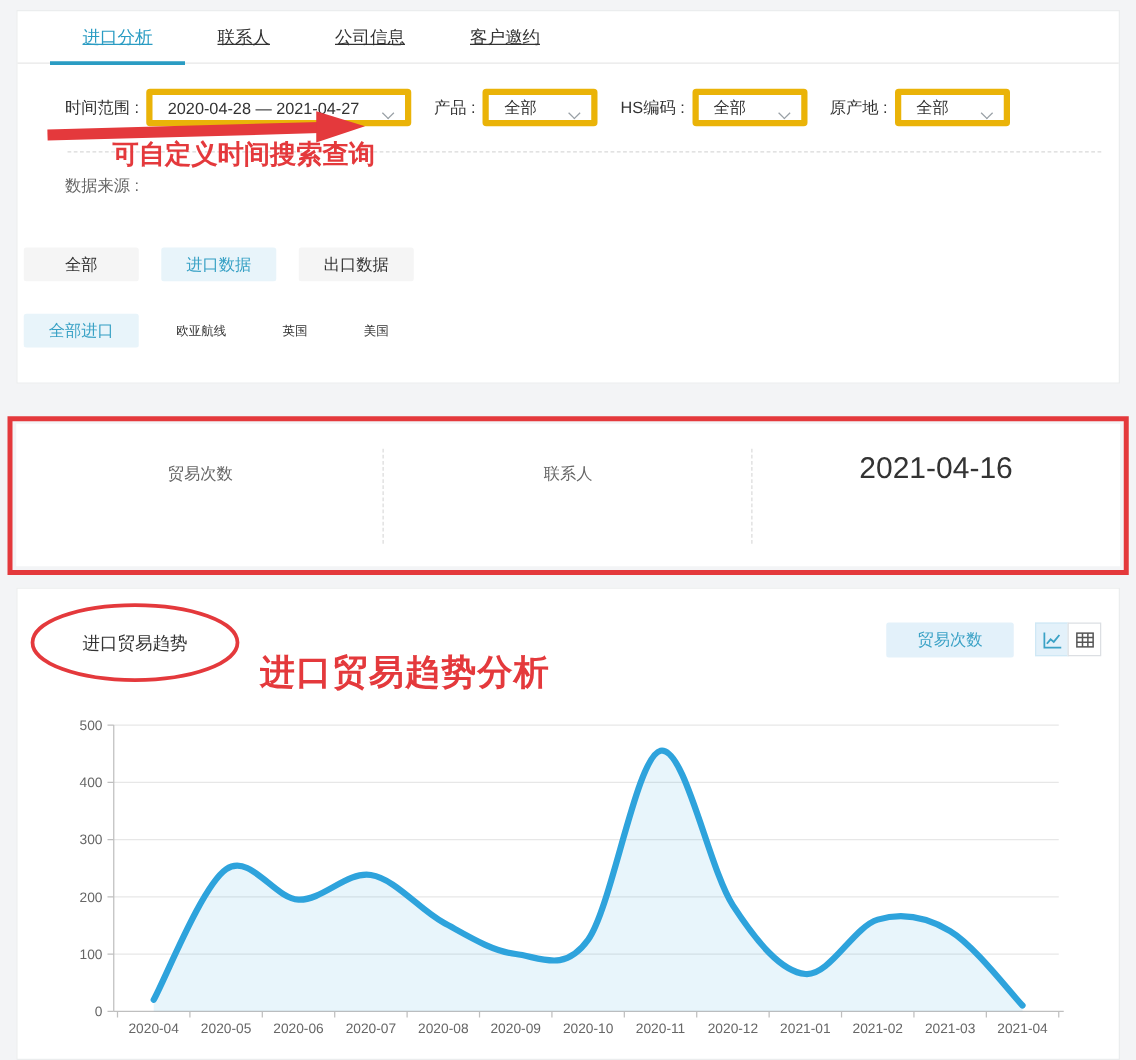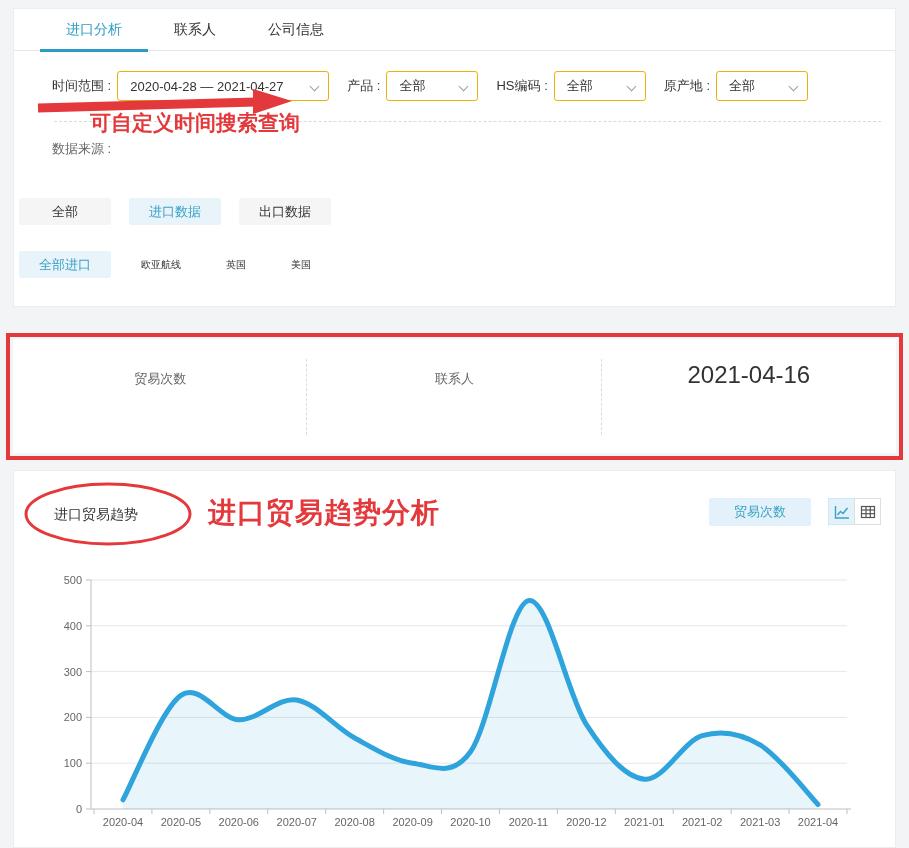--- a/index.html
+++ b/index.html
@@ -9,27 +9,27 @@
     font-family:"Liberation Sans","DejaVu Sans",sans-serif;
     background:#f3f4f6;
     color:#333;
     overflow:hidden;
   }
   .card { position:absolute; background:#fff; border:1px solid #ebedee; }
 
   
   #card-top { left:13px; top:8px; width:883px; height:299px; }
   .tabbar { position:relative; height:42px; border-bottom:1px solid #e8e8e8; display:flex; align-items:center; padding-left:26px; }
-  .tab { position:relative; height:42px; line-height:40px; padding:0 26px; font-size:14px; color:#333; cursor:pointer; }
+  .tab { position:relative; height:42px; line-height:40px; padding:0 26px; font-size:14px; color:#333; cursor:pointer;text-decoration:underline; }
   .tab.active { color:#2a9cc3; }
   .tab.active::after { content:""; position:absolute; left:0; right:0; bottom:-1px; height:3px; background:#2a9cc3; }
 
   .filter-row { position:absolute; left:38px; top:62px; display:flex; align-items:center;text-align:center; }
   .filter-label { font-size:13px; color:#333; margin-right:6px; white-space:nowrap; }
-  .select { position:relative; height:30px; border:1px solid #eab308; border-radius:3px; background:#fff; display:flex; align-items:center; padding:0 24px 0 12px; margin-right:18px; }
+  .select { position:relative; height:30px; border:5px solid #eab308; border-radius:3px; background:#fff; display:flex; align-items:center; padding:0 24px 0 12px; margin-right:18px; }
   .select .val { font-size:13px; color:#333; white-space:nowrap; }
   .chev { position:absolute; right:10px; top:11px; width:7px; height:7px; border-right:1.4px solid #99a0a6; border-bottom:1.4px solid #99a0a6; transform:rotate(45deg); }
   .sel-wide { width:212px; }
   .sel-sm { width:92px; }
 
   .dash-divider { position:absolute; left:40px; right:14px; top:112px; border-top:1px dashed #d9d9d9; }
   .src-label { position:absolute; left:38px; top:131px; font-size:13px; color:#666; }
 
   .pill-row { position:absolute; left:5px; display:flex; align-items:center; }
   .row-types { top:189px; }
@@ -40,42 +40,43 @@
 
   
   #card-stats { left:13px; top:339px; width:883px; height:114px; border:none; display:flex; }
   .stat { position:relative; flex:1; text-align:center; padding-top:22px; }
   .stat:not(:last-child)::after { content:""; position:absolute; right:0; top:20px; bottom:18px; border-right:1px dashed #dcdcdc; }
   .stat-value { font-size:24px; color:#333; line-height:28px; }
   .stat-label { font-size:13px; color:#666; margin-top:9px; }
 
   
   #card-chart { left:13px; top:470px; width:883px; height:378px; }
-  .chart-title { position:absolute; left:40px; top:35px; font-size:14px; color:#333; }
+  .chart-title { position:absolute; left:52px; top:35px; font-size:14px; color:#333; }
   .series-btn { position:absolute; right:84px; top:27px; width:102px; height:28px; line-height:28px; text-align:center; font-size:13px; color:#3ba2c6; background:#e3f1fa; border-radius:2px; cursor:pointer; }
   .icon-group { position:absolute; right:14px; top:27px; display:flex; }
   .icon-btn { width:27px; height:27px; display:flex; align-items:center; justify-content:center; border:1px solid #dcdfe3; background:#fff; cursor:pointer; }
   .icon-btn.active { background:#e3f1fa; border-color:#cfe8f5; }
   .icon-btn + .icon-btn { margin-left:-1px; }
   #chart-area { position:absolute; left:0; top:88px; width:883px; height:290px; }
 
   
   #annotation-layer { position:absolute; left:0; top:0; width:909px; height:848px; pointer-events:none; }
   .red-note { position:absolute; color:#e4393c; font-weight:bold; pointer-events:none; white-space:nowrap; }
   #note-time { left:90px; top:109px; font-size:21px; }
-  #note-trend { left:208px; top:494px; font-size:28px; letter-spacing:1px; }
+  #note-trend { left:208px; top:519px; font-size:28px; letter-spacing:1px; }
 </style>
 </head>
 <body>
 
 <div class="card" id="card-top">
   <div class="tabbar">
     <div class="tab active">进口分析</div>
     <div class="tab">联系人</div>
     <div class="tab">公司信息</div>
+    <div class="tab">客户邀约</div>
   </div>
 
   <div class="filter-row">
     <span class="filter-label">时间范围 :</span>
     <div class="select sel-wide">
       <span class="val">2020-04-28  —  2021-04-27</span>
       <i class="chev"></i>
     </div>
     <span class="filter-label">产品 :</span>
     <div class="select sel-sm">

